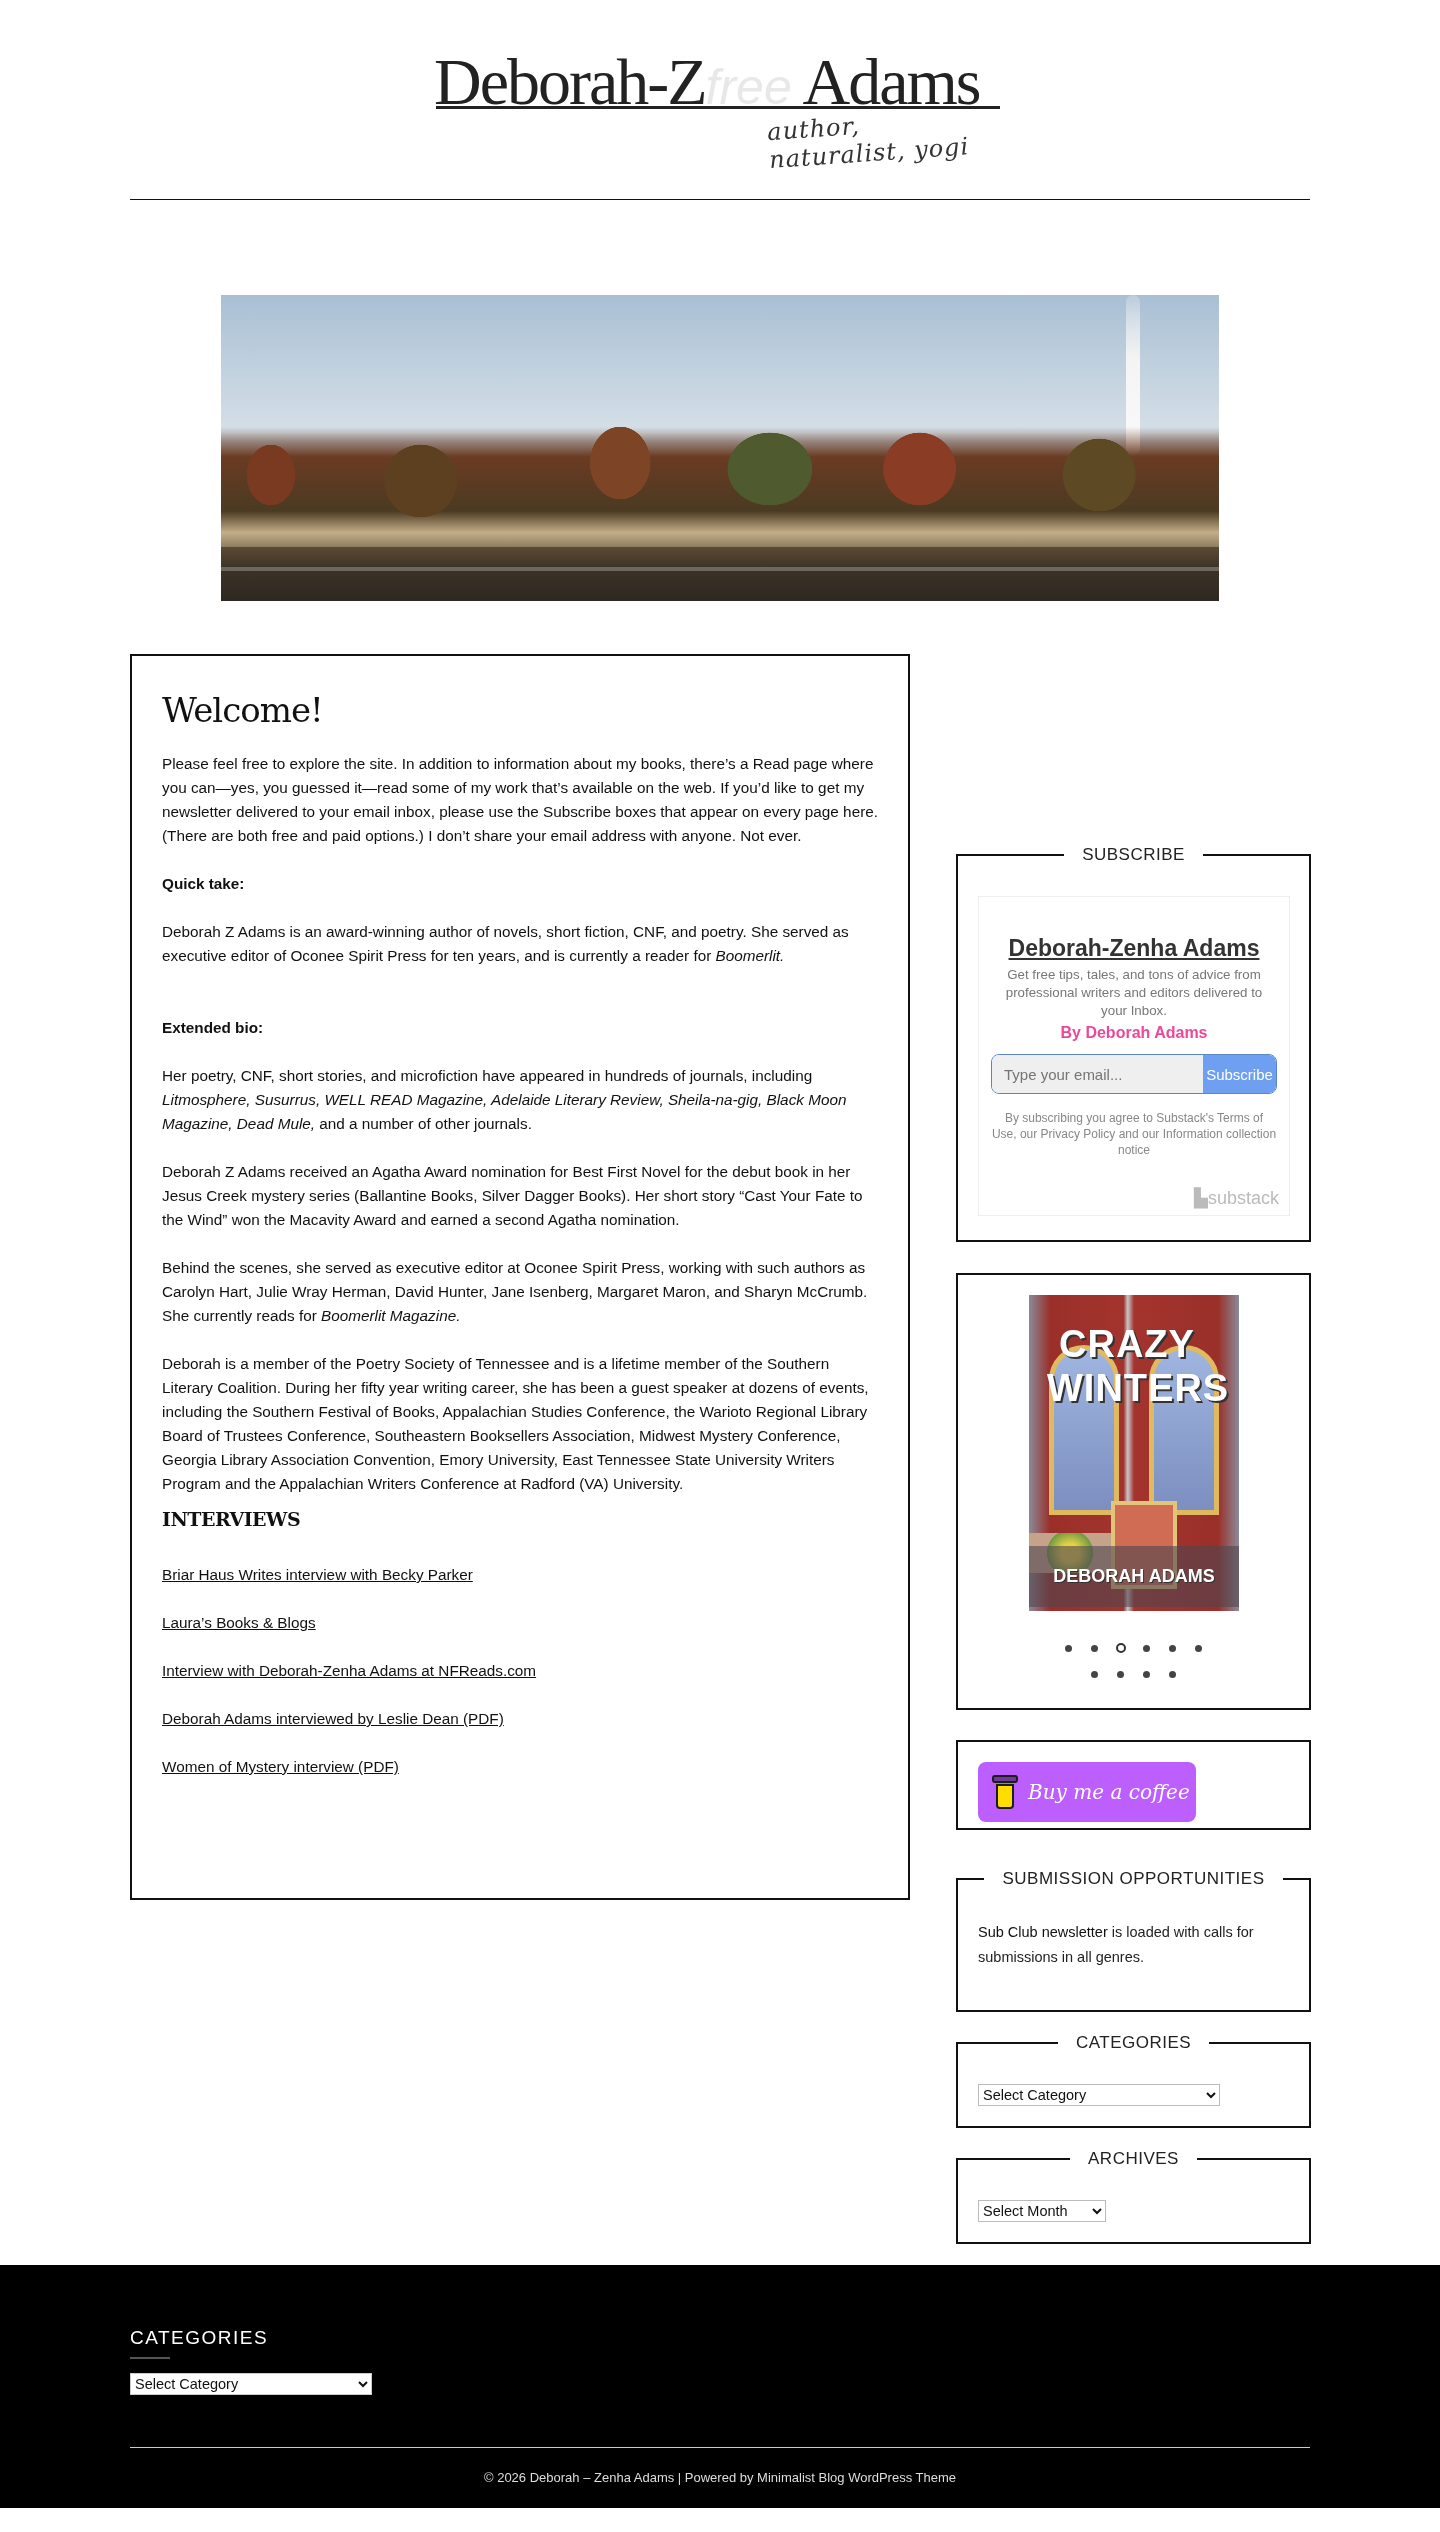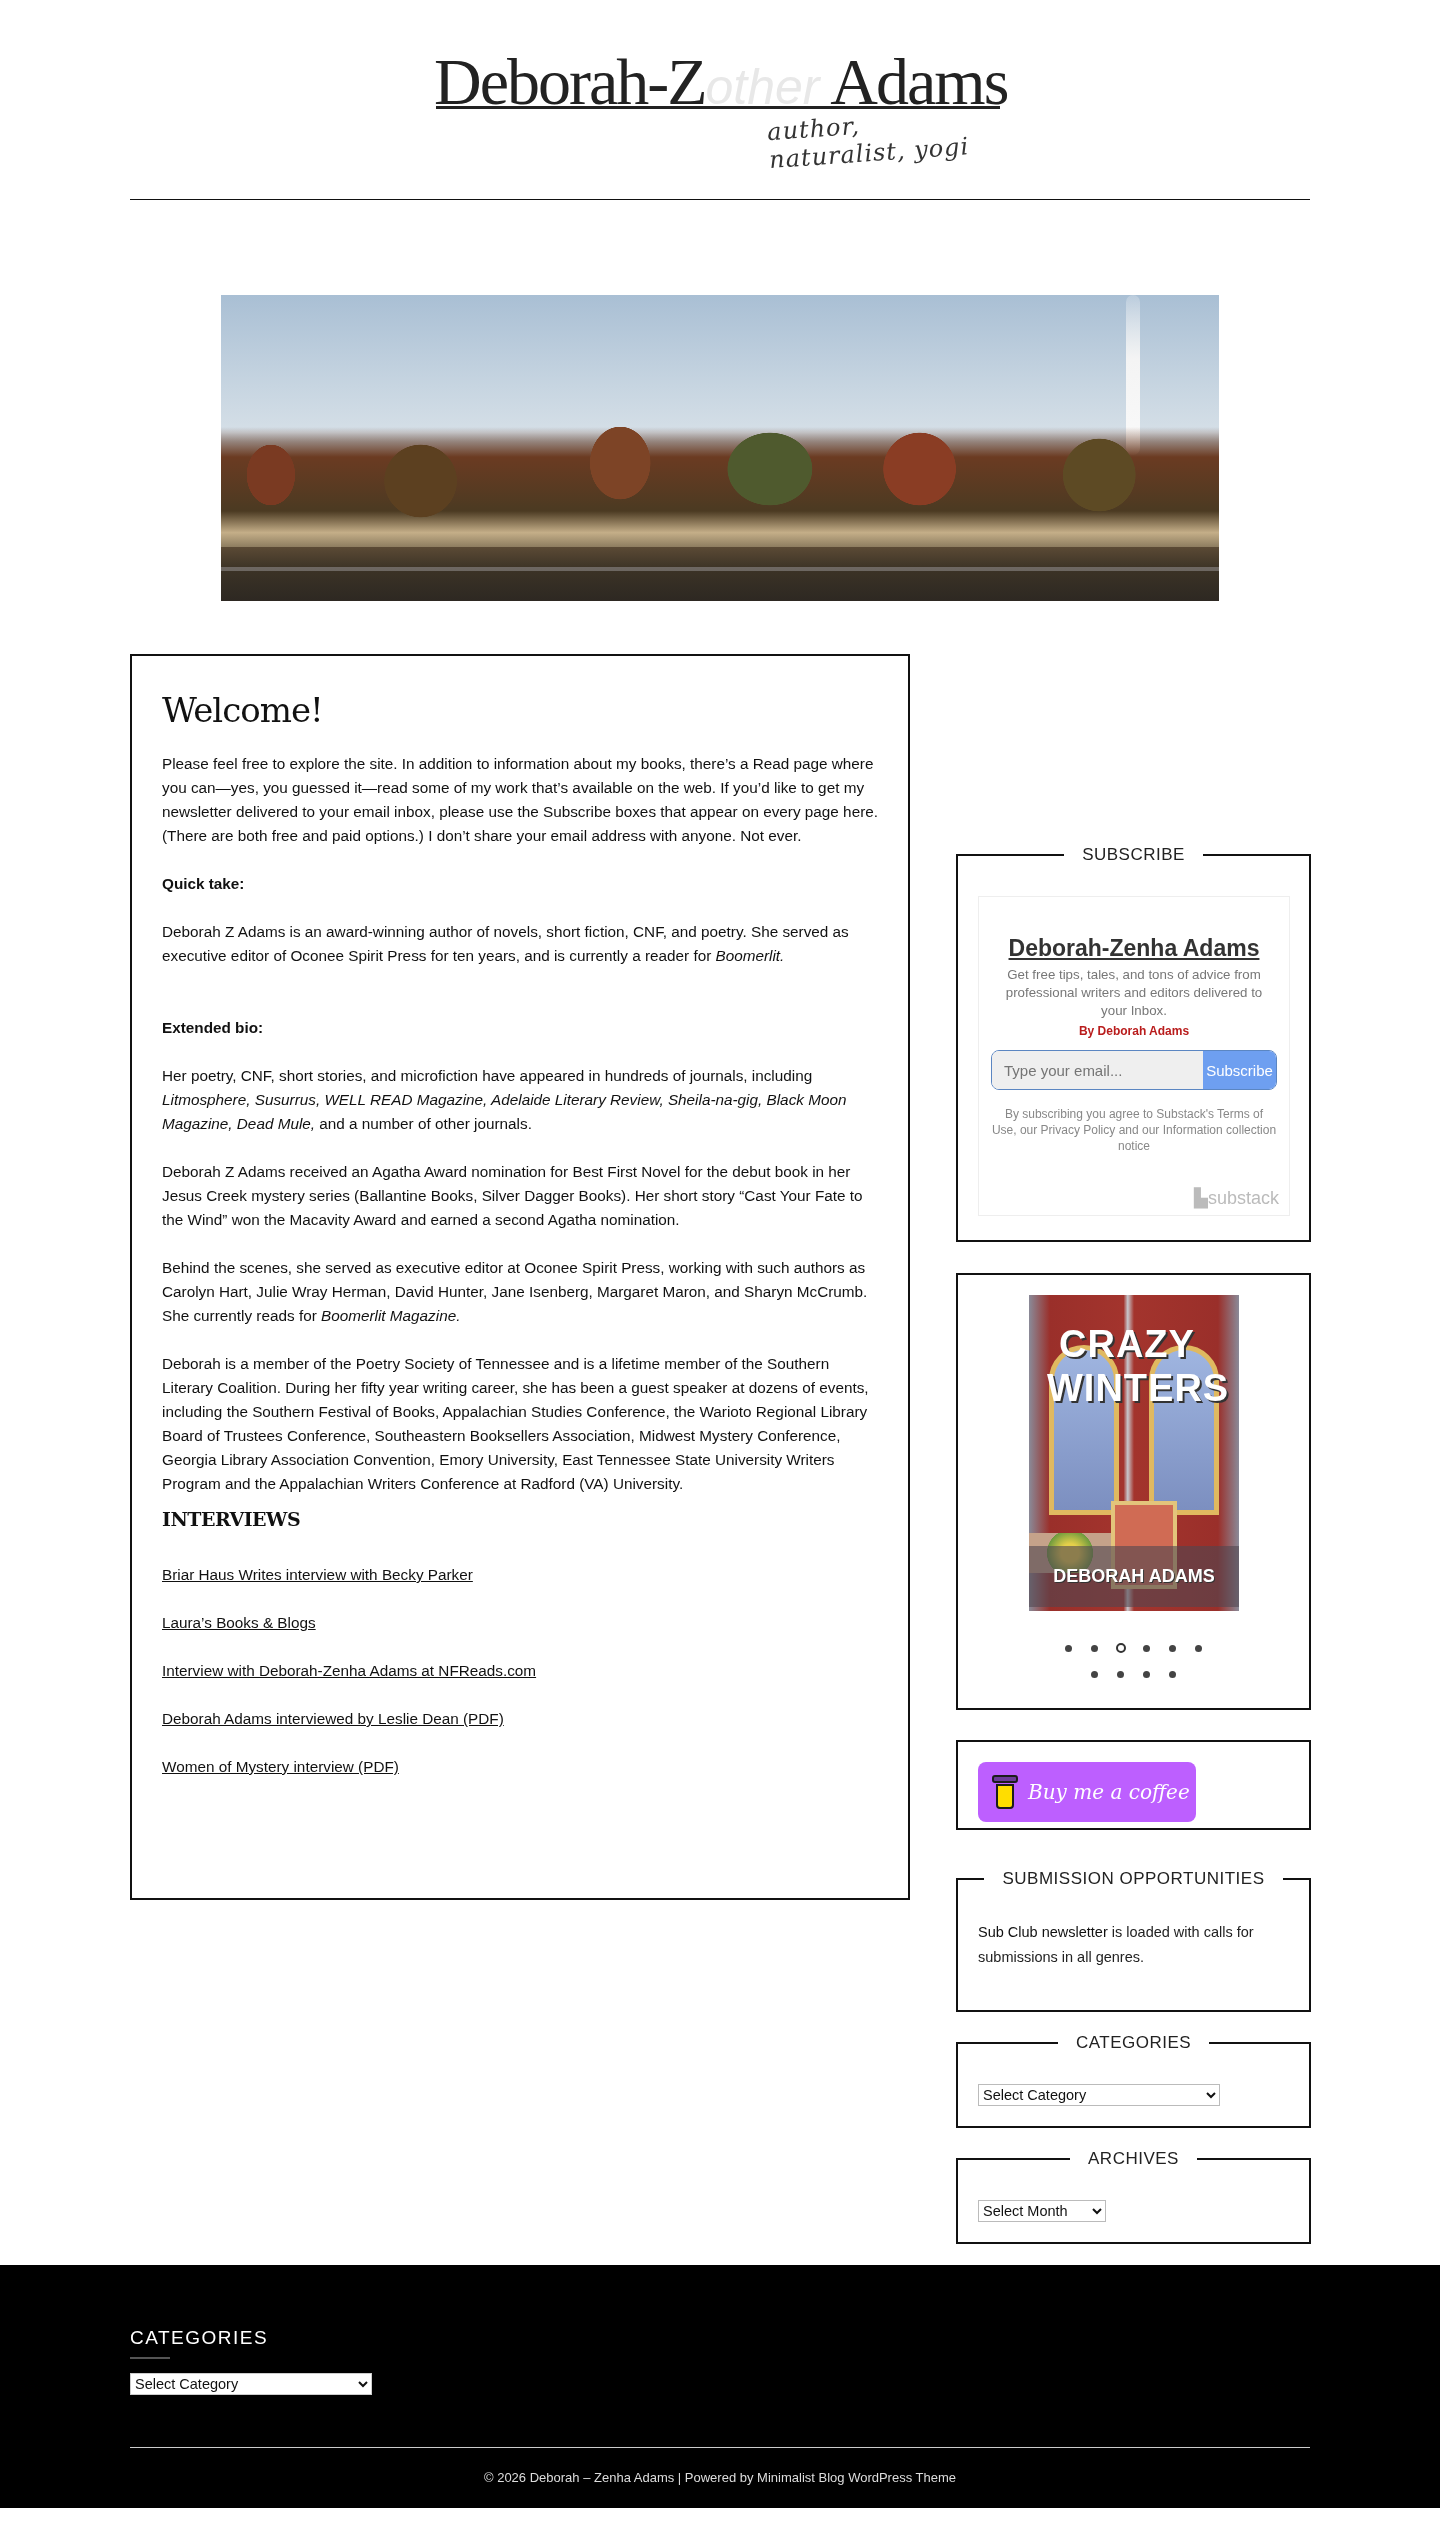--- a/index.html
+++ b/index.html
@@ -34,21 +34,21 @@
 .spacer{height:24px}
 .sub-h{font-family:"DejaVu Serif",serif;font-size:19px;font-weight:700;letter-spacing:-.5px;margin:2px 0 36px}
 .link-item{display:block;font-size:15.3px;margin-bottom:30px;text-decoration:underline;color:#111}
 .sidebar{position:absolute;left:956px;width:355px}
 .widget{position:absolute;left:0;width:355px;border:2px solid #111;background:#fff}
 .widget-title{position:absolute;top:-11px;left:0;width:100%;text-align:center;font-size:17px;letter-spacing:.5px;color:#222}
 .widget-title span{background:#fff;padding:0 18px}
 .substack{position:absolute;left:20px;top:40px;width:312px;height:320px;border:1px solid #eee;text-align:center;padding:38px 12px 0}
 .ss-title{font-size:23px;font-weight:700;color:#333;text-decoration:underline;display:block}
 .ss-desc{font-size:13.3px;color:#777;line-height:18px;margin-top:4px}
-.ss-by{font-size:12px;font-weight:700;color:#b91c1c;margin-top:4px}
+.ss-by{font-size:16px;font-weight:700;color:#ec4899;margin-top:4px}
 .ss-form{margin:12px 0 0;display:flex;height:40px;border:1px solid #5b86c2;border-radius:8px;overflow:hidden}
 .ss-input{flex:0 0 175px;background:#efefef;border:none;font-size:15px;padding-left:12px;color:#999;font-family:"Liberation Sans",sans-serif}
 .ss-btn{flex:1;background:#6e9ff0;color:#fff;border:none;font-size:15px;font-family:"Liberation Sans",sans-serif}
 .ss-legal{font-size:12px;color:#888;line-height:16px;margin-top:16px}
 .ss-legal a{color:#888}
 .ss-brand{position:absolute;right:10px;bottom:6px;font-size:18px;color:#bbb}
 .book{position:absolute;left:71px;top:20px;width:210px;height:316px;background:linear-gradient(90deg,#8a8a98 0%,#9a2f2a 10%,#a3342d 45%,#c7c7cc 47%,#a3342d 50%,#9a2f2a 90%,#8a8a98 100%);overflow:hidden}
 .book .win1,.book .win2{position:absolute;top:50px;width:70px;height:170px;background:linear-gradient(180deg,#9fb5e0,#7c8fc0);border:5px solid #e0b960;border-radius:36px 36px 0 0}
 .book .win1{left:20px}.book .win2{left:120px}
 .book .door{position:absolute;left:82px;top:206px;width:66px;height:88px;background:#d06b54;border:4px solid #e3c47b}
@@ -78,21 +78,21 @@
 .f-select{position:absolute;left:130px;top:108px;width:242px;height:22px;background:#fff;border:1px solid #ccc;font-family:"Liberation Sans",sans-serif;font-size:14.5px;color:#111}
 .f-line{position:absolute;left:130px;top:182px;width:1180px;height:1px;background:#ccc}
 .f-copy{position:absolute;left:0;top:205px;width:100%;text-align:center;font-size:13px;color:#ddd}
 .f-copy a{color:#ddd}
 </style>
 </head>
 <body>
 
 <div class="header">
   <div class="logo">
-    <div class="logo-main"><span>Deborah-Z</span><span class="ghost">other</span><span> Adams</span></div>
+    <div class="logo-main"><span>Deborah-Z</span><span class="ghost">free</span><span> Adams</span></div>
     <div class="logo-line"></div>
     <div class="logo-tag">author, naturalist, yogi</div>
   </div>
   <nav class="nav">
     <a class="nav-item">
         <span>HEROES</span>
       </a>
     <a class="nav-item">
         <span>WELCOME!</span>
       </a>

